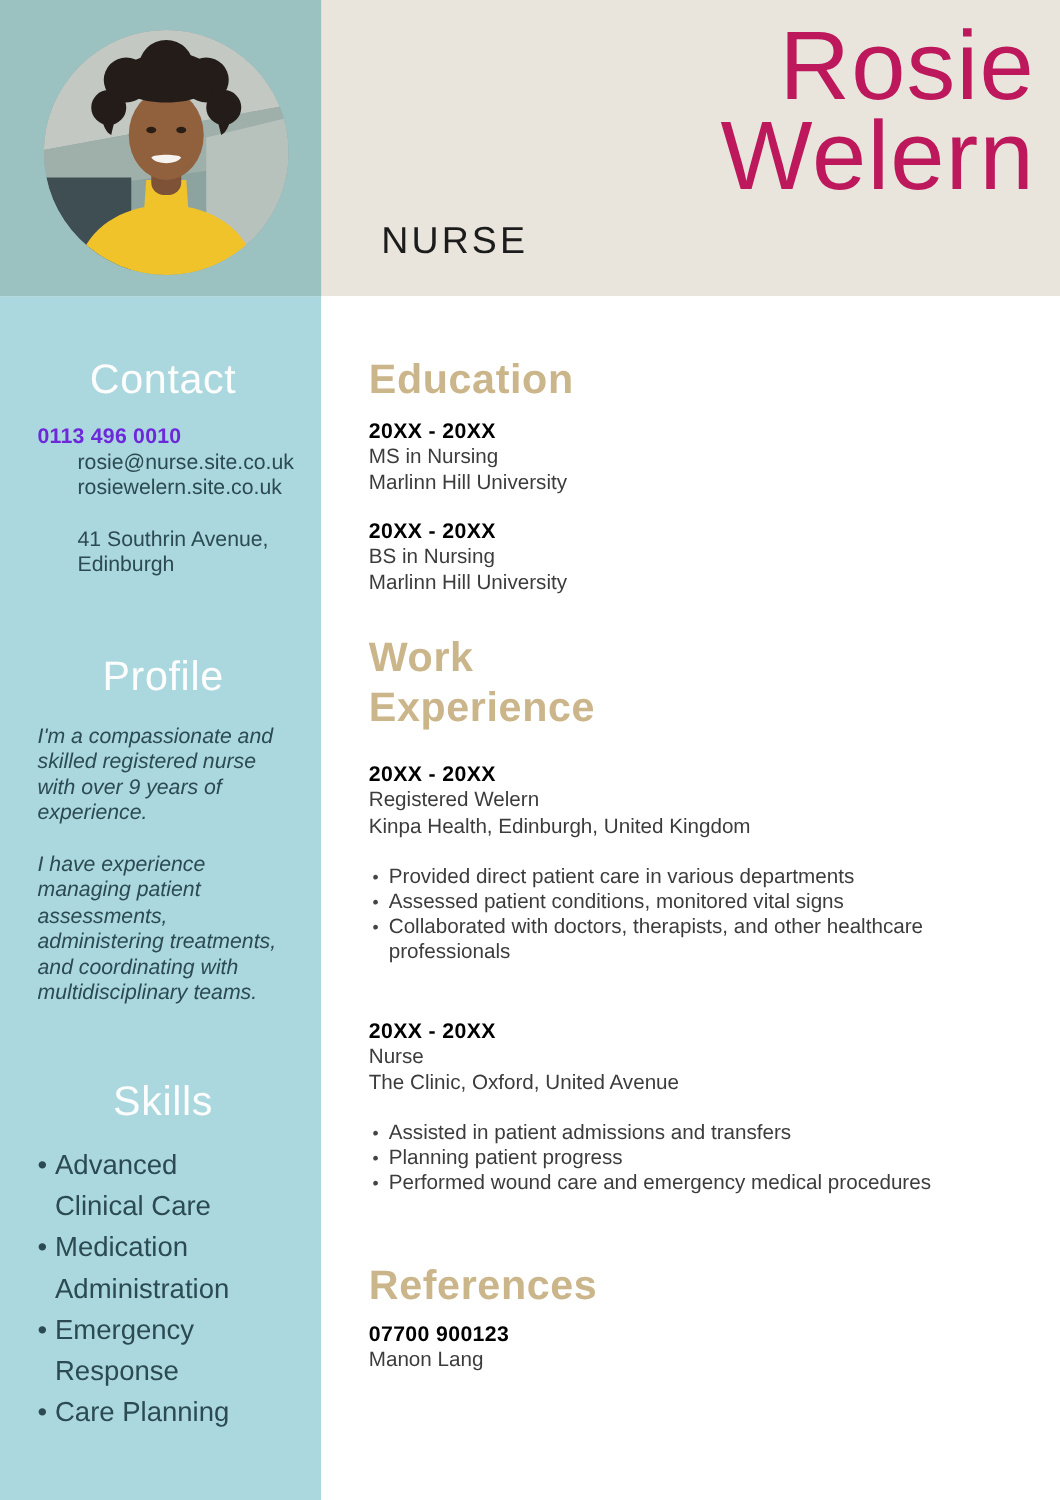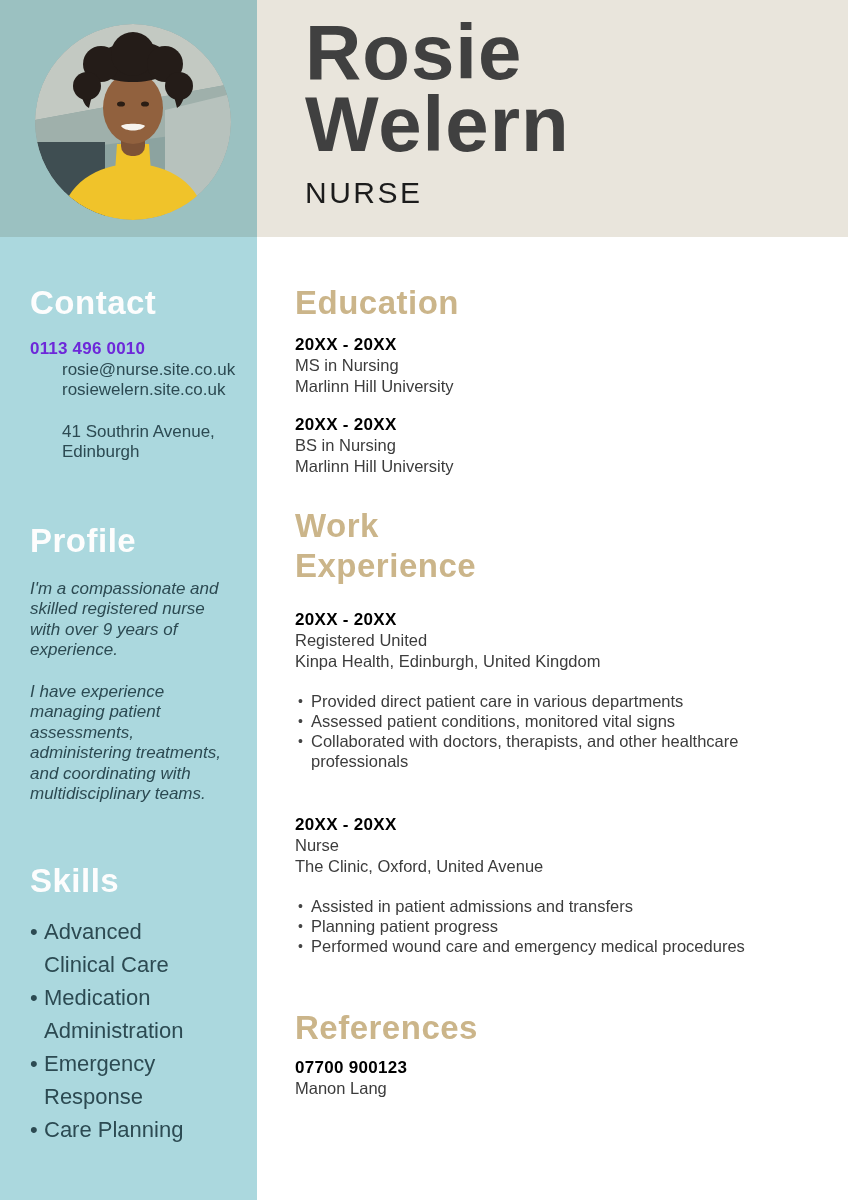--- a/index.html
+++ b/index.html
@@ -34,46 +34,48 @@
   }
   .photo-circle svg { display: block; }
 
   
   .name-panel {
     background: #e9e5dc;
     padding: 16px 20px 0 48px;
   }
   .name {
     font-size: 78px;
-    font-weight: 700;
+    font-weight: 400;
     line-height: 72px;
     letter-spacing: 1px;
-    color: #404040;
+    color: #be185d;
+    text-align: right;
   }
   .name span { display: block; }
   .role-title {
     margin-top: 16px;
     font-size: 30px;
     font-weight: 400;
     letter-spacing: 2.5px;
     color: #1c1c1c;
   }
 
   
   .sidebar {
     background: #abd8de;
     padding: 46px 26px 0 30px;
     color: #2c4a52;
   }
   .sidebar h2 {
     font-size: 33px;
-    font-weight: 700;
+    font-weight: 400;
     letter-spacing: 0.5px;
     line-height: 40px;
     color: #fdfdfd;
+    text-align: center;
   }
   .sidebar .section-contact h2 { margin-bottom: 16px; }
   .contact-line { font-size: 17px; line-height: 20.5px; margin-left: 32px; }
   .contact-phone {
     font-size: 17px; line-height: 20.5px;
     font-weight: 700; color: #6d28d9; letter-spacing: 0.2px;
   }
   .contact-address { margin-top: 21px; }
 
   .section-profile h2 { margin-top: 58px; margin-bottom: 18px; }
@@ -245,21 +247,21 @@
     </div>
 
     <div class="section-work">
       <h2>
         <span>Work</span>
         <span>Experience</span>
       </h2>
 
       <div class="work-entry-1">
         <div class="entry-period">20XX - 20XX</div>
-        <div class="entry-line">Registered United</div>
+        <div class="entry-line">Registered Welern</div>
         <div class="entry-line">Kinpa Health, Edinburgh, United Kingdom</div>
         <ul class="work-bullets">
           <li>Provided direct patient care in various departments</li>
           <li>Assessed patient conditions, monitored vital signs</li>
           <li>Collaborated with doctors, therapists, and other healthcare professionals</li>
         </ul>
       </div>
 
       <div class="work-entry-2">
         <div class="entry-period">20XX - 20XX</div>

